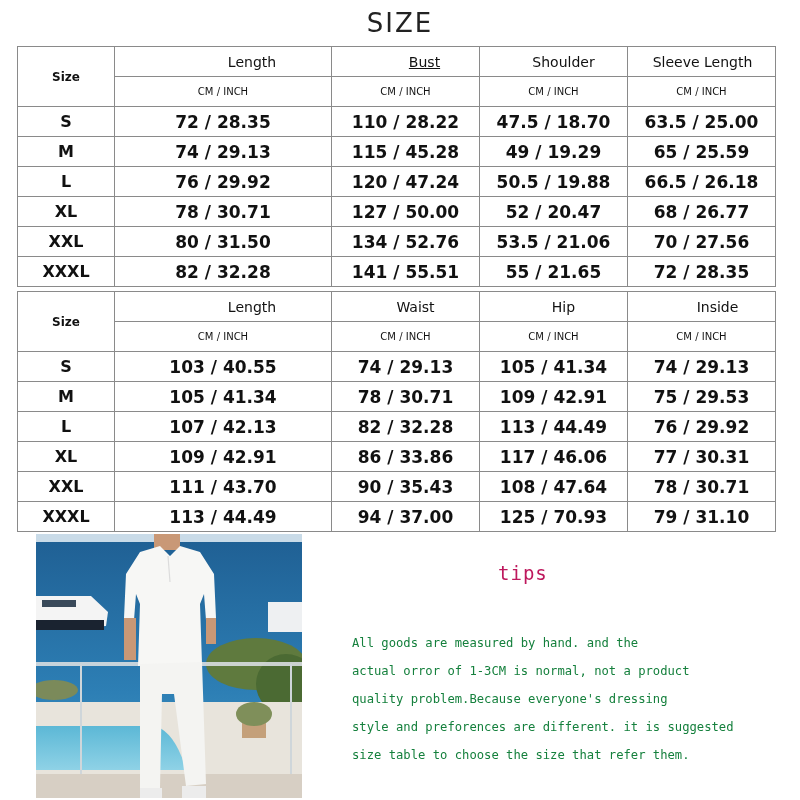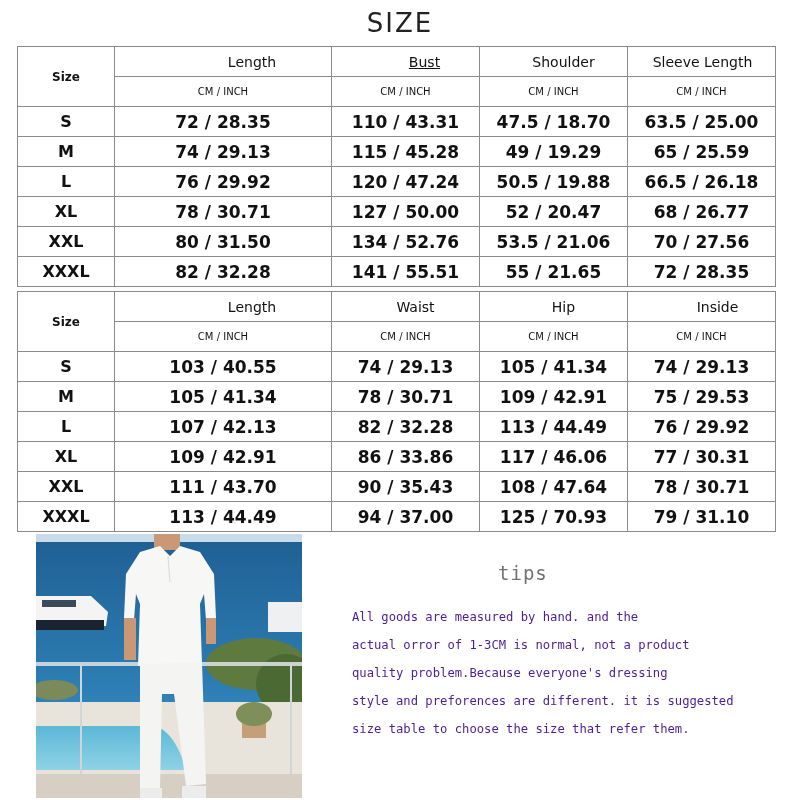--- a/index.html
+++ b/index.html
@@ -19,21 +19,21 @@
   td.meas-head.h1 { padding-left: 58px; }
   td.meas-head.h2 { padding-left: 38px; text-decoration: underline; }
   td.meas-head.h3 { padding-left: 20px; }
   td.meas-head.h4 { padding-left: 2px; }
   td.meas-head.h4b { padding-left: 32px; }
   td.unit { font-size: 10px; }
   td.size-label { font-size: 16px; font-weight: bold; }
   td.val { font-size: 17px; font-weight: bold; }
   .photo { position: absolute; left: 36px; top: 534px; width: 266px; height: 264px; overflow: hidden; }
   .tips-title { position: absolute; left: 498px; top: 562px; color: #d01010; font-size: 19px; font-family: "DejaVu Sans Mono", monospace; letter-spacing: 1px; }
-  .tips-body { position: absolute; left: 352px; top: 608px; width: 440px; font-family: "DejaVu Sans Mono", monospace; font-size: 12.2px; color: #4c1d95; }
+  .tips-body { position: absolute; left: 352px; top: 634px; width: 440px; font-family: "DejaVu Sans Mono", monospace; font-size: 12.2px; color: #15803d; }
   .tips-body div { height: 28px; line-height: 18px; white-space: nowrap; }
 </style>
 </head>
 <body>
 
 <div class="title">SIZE</div>
 
 <table class="size-table t1">
   <colgroup>
       <col class="c-size">
@@ -52,21 +52,21 @@
   </tr>
   <tr>
     <td class="unit">CM  /  INCH</td>
     <td class="unit">CM  /  INCH</td>
     <td class="unit">CM  /  INCH</td>
     <td class="unit">CM  /  INCH</td>
   </tr>
   <tr>
     <td class="size-label">S</td>
     <td class="val">72 / 28.35</td>
-    <td class="val">110 / 43.31</td>
+    <td class="val">110 / 28.22</td>
     <td class="val">47.5 / 18.70</td>
     <td class="val">63.5 / 25.00</td>
   </tr>
   <tr>
     <td class="size-label">M</td>
     <td class="val">74 / 29.13</td>
     <td class="val">115 / 45.28</td>
     <td class="val">49 / 19.29</td>
     <td class="val">65 / 25.59</td>
   </tr>
@@ -214,20 +214,20 @@
     <rect x="88" y="84" width="12" height="42" fill="#c99876"></rect>
     <rect x="170" y="84" width="10" height="26" fill="#c99876"></rect>
 
     <path d="M104 130 L166 128 L170 250 L150 252 L138 160 L126 160 L124 254 L104 254 Z" fill="#f4f4f2"></path>
 
     <rect x="104" y="254" width="22" height="10" fill="#ececec"></rect>
     <rect x="146" y="252" width="24" height="12" fill="#ececec"></rect>
   </svg>
 </div>
 
-<div class="tips-title" style="color: #737373;">tips</div>
+<div class="tips-title" style="color: #be185d;">tips</div>
 <div class="tips-body">
   <div>All goods are measured by hand. and the</div>
   <div>actual orror of 1-3CM is normal, not a product</div>
   <div>quality problem.Because everyone's dressing</div>
   <div>style and preforences are different. it is suggested</div>
   <div>size table to choose the size that refer them.</div>
 </div>
 
 </body></html>

